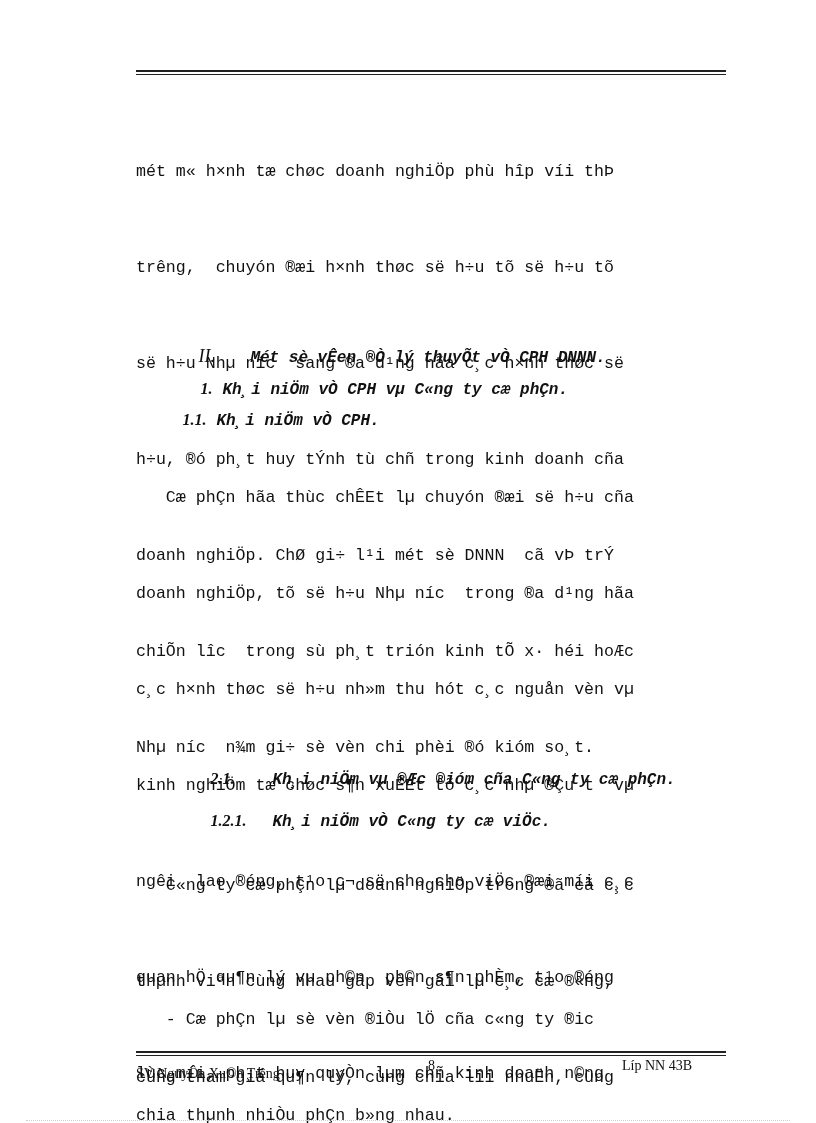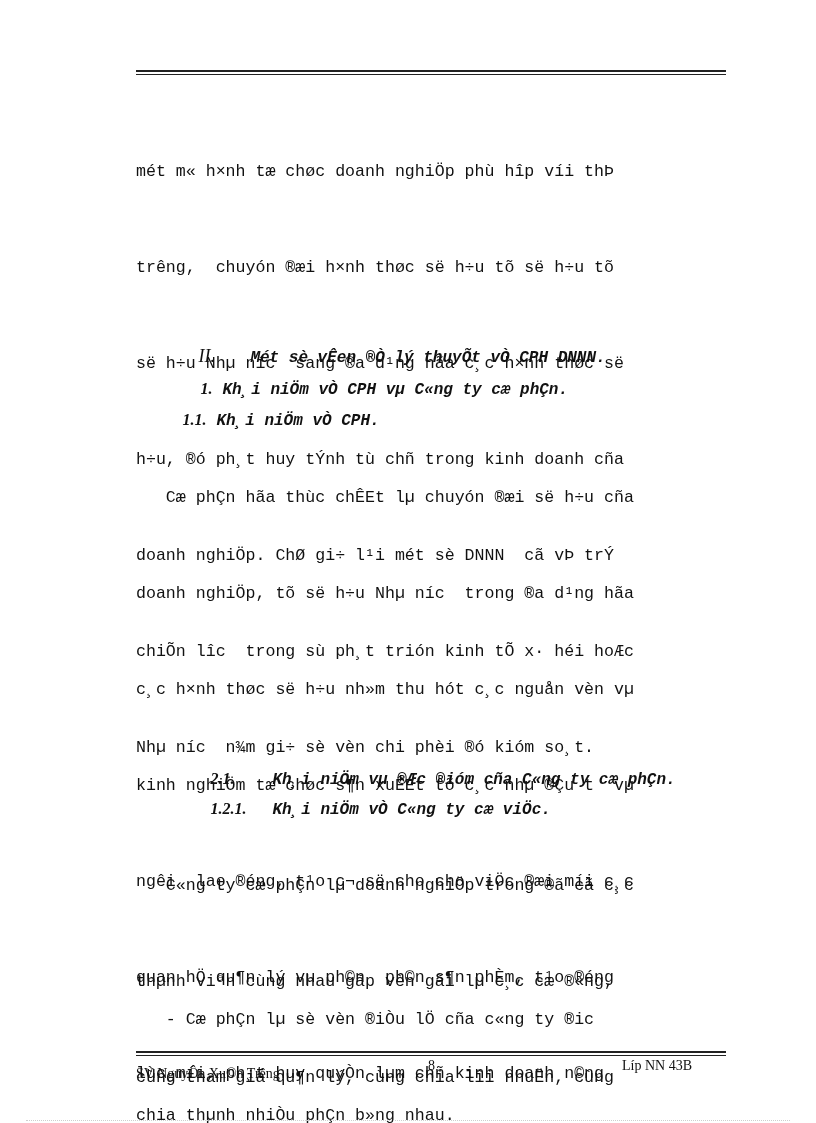--- a/index.html
+++ b/index.html
@@ -86,21 +86,21 @@
     
     
     
   </div>
 
   <div class="heading" style="left:172px; top:752px;">
     <span class="num" style="width:62px;">2.1.</span><span>Kh¸i niÖm vµ ®Æc ®ióm cña C«ng ty cæ phÇn.</span>
   </div>
 
   <div class="heading" style="left:172px; top:782px;">
-    <span class="num" style="width:62px;">1.2.1.</span><span>Kh¸i niÖm vÒ C«ng ty cæ viÖc.</span>
+    <span class="num" style="width:62px;margin-top:12px;">1.2.1.</span><span>Kh¸i niÖm vÒ C«ng ty cæ viÖc.</span>
   </div>
 
   <div class="body-text" style="top:806px;">
     <span class="line">   C«ng ty cæ phÇn lµ doanh nghiÖp trong ®ã cã c¸c</span>
     <span class="line">thµnh viªn cùng nhau gãp vèn gãi lµ c¸c cæ ®«ng,</span>
     <span class="line">cùng tham gia qu¶n lý, cùng chia lîi nhuËn, cùng</span>
     
   </div>
 
   <div class="body-text" style="top:940px;">

